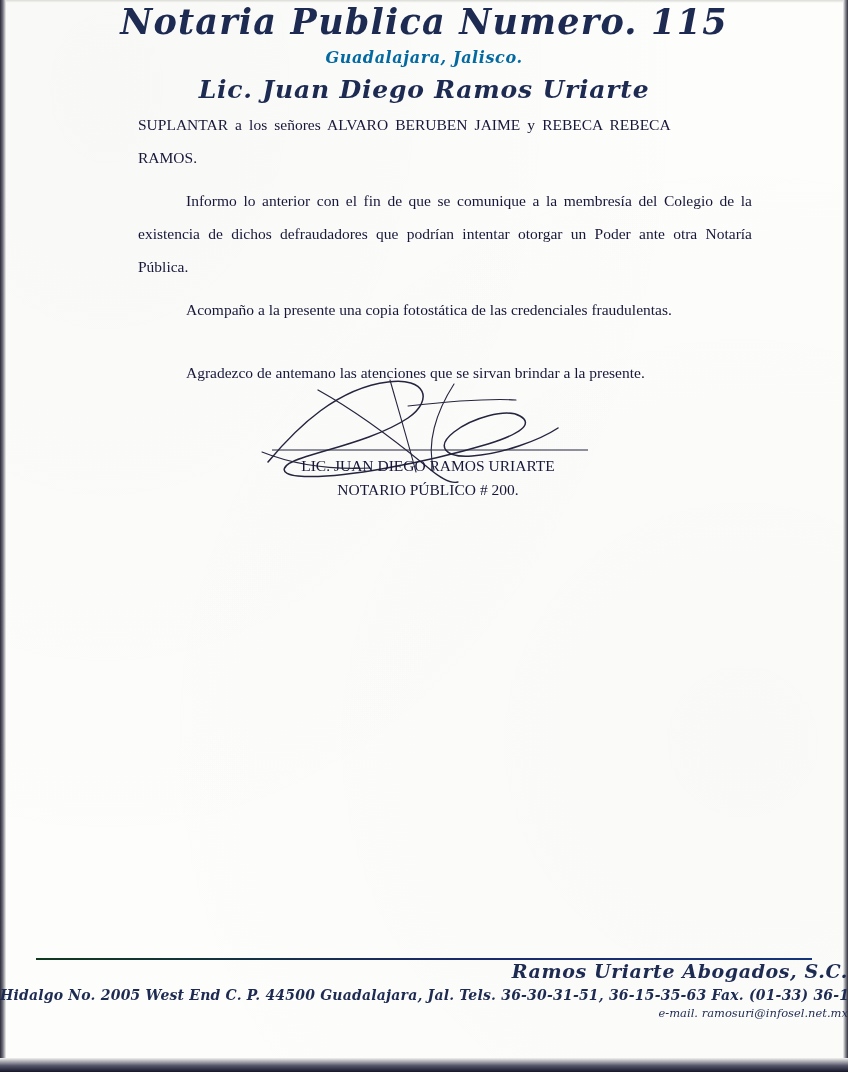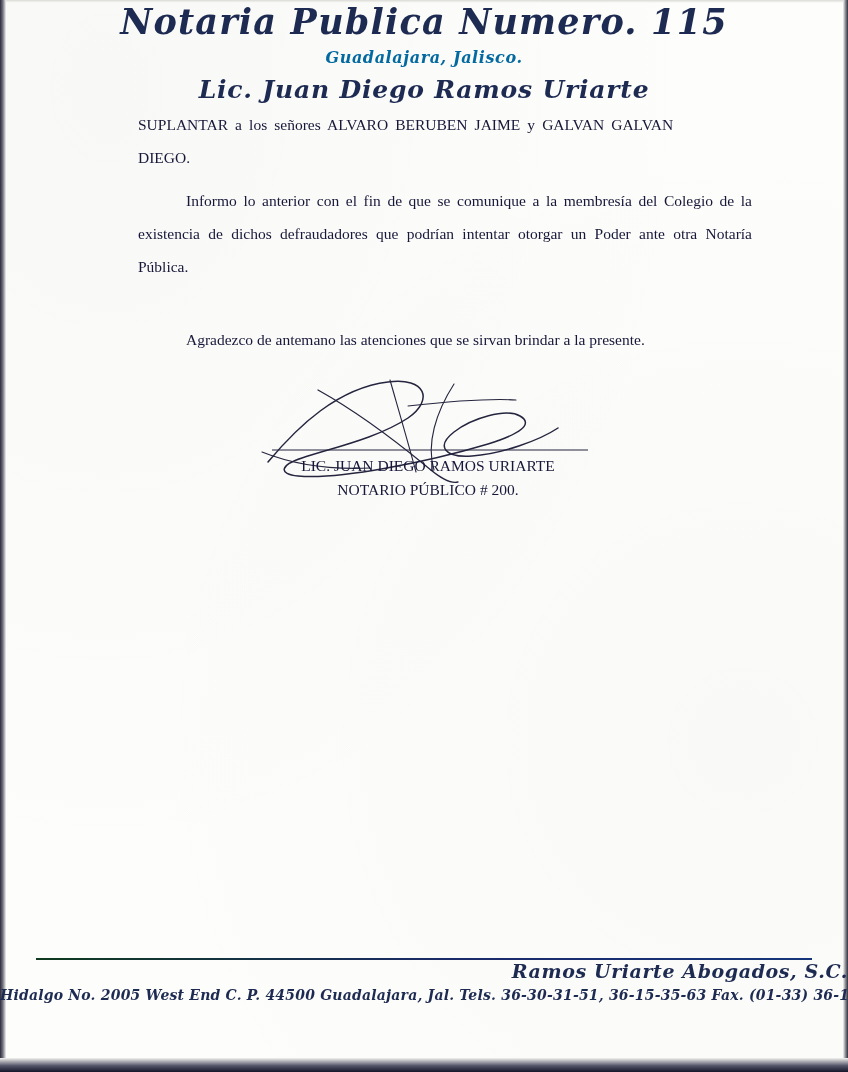--- a/index.html
+++ b/index.html
@@ -195,25 +195,26 @@
   <div class="scan-edge-bottom"></div>
   <div class="paper-noise"></div>
 
   <div class="letterhead">
     <div class="lh-title">Notaria Publica Numero. 115</div>
     <div class="lh-city">Guadalajara, Jalisco.</div>
     <div class="lh-notary">Lic. Juan Diego Ramos Uriarte</div>
   </div>
 
   <div class="body-text">
-    <p class="p-cont spaced">SUPLANTAR a los señores ALVARO BERUBEN JAIME y GALVAN GALVAN</p>
-    <p>DIEGO.</p>
+    <p class="p-cont spaced">SUPLANTAR a los señores ALVARO BERUBEN JAIME y REBECA REBECA</p>
+    <p>RAMOS.</p>
     <div class="gap-sm"></div>
     <p class="p-ind">Informo lo anterior con el fin de que se comunique a la membresía del Colegio de la existencia de dichos defraudadores que podrían intentar otorgar un Poder ante otra Notaría Pública.</p>
     <div class="gap-sm"></div>
+    <p class="p-ind">Acompaño a la presente una copia fotostática de las credenciales fraudulentas.</p>
     <div class="gap-md"></div>
     <p class="p-ind">Agradezco de antemano las atenciones que se sirvan brindar a la presente.</p>
   </div>
 
   <div class="sig-wrap">
     <svg class="sig-svg" width="340" height="140" viewBox="0 0 340 140" aria-hidden="true">
       <g fill="none" stroke="#25253f" stroke-width="1.5" stroke-linecap="round">
         <path d="M10 96 C40 60, 80 22, 130 16 C168 11, 176 34, 150 52 C120 72, 74 82, 44 92 C22 99, 20 108, 40 110 C80 114, 170 96, 230 78 C262 68, 276 58, 262 50 C248 42, 214 52, 196 66 C178 80, 186 92, 214 90 C244 88, 282 74, 300 62"></path>
         <path d="M60 24 C96 44, 134 72, 168 100 C182 112, 192 118, 200 116" stroke-width="1.3"></path>
         <path d="M132 14 C140 42, 150 76, 158 106" stroke-width="1.1"></path>
@@ -227,15 +228,16 @@
 
   <div class="sig-names">
     <div>LIC. JUAN DIEGO RAMOS URIARTE</div>
     <div>NOTARIO PÚBLICO # 200.</div>
   </div>
 
   <div class="footer-rule"></div>
   <div class="footer">
     <div class="f-firm">Ramos Uriarte Abogados, S.C.</div>
     <div class="f-addr">Hidalgo No. 2005 West End C. P. 44500 Guadalajara, Jal. Tels.  36-30-31-51, 36-15-35-63  Fax. (01-33) 36-15-65-83</div>
+    <div class="f-mail">e-mail. ramosuri@infosel.net.mx</div>
   </div>
 
 </div>
 
 </body></html>

